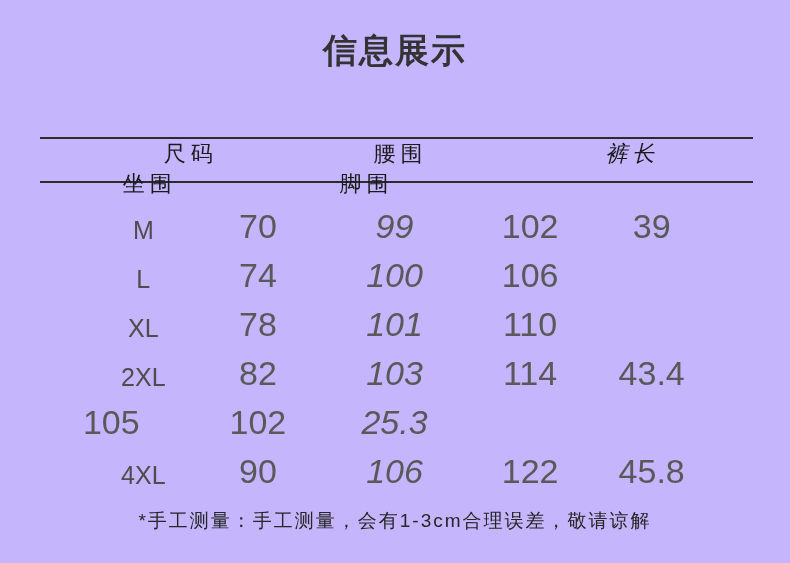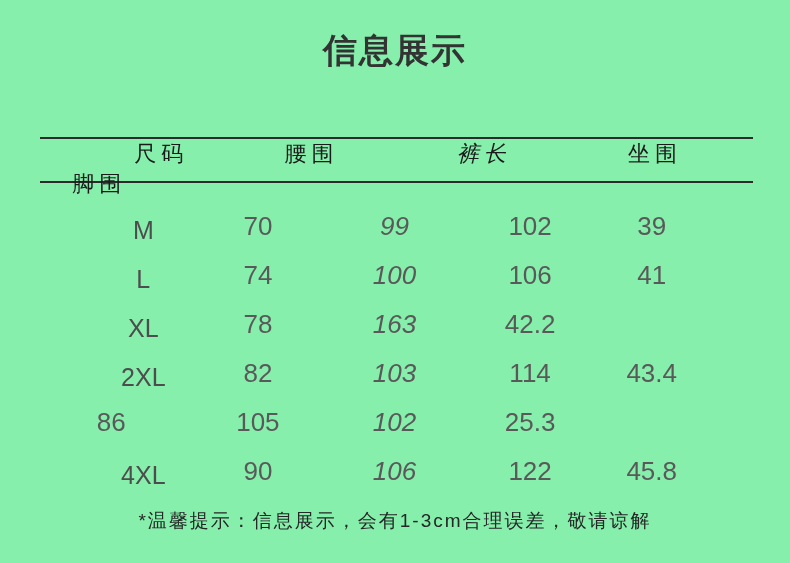--- a/index.html
+++ b/index.html
@@ -1,38 +1,38 @@
 <!DOCTYPE html>
 <html style="--title-color: #333333; --header-color: #1a1a1a; --size-color: #4d4d4d; --value-color: #595959; --rule-color: #2b2b2b; --footnote-color: #262626;"><head>
 <meta charset="utf-8">
 <style>
   * { margin: 0; padding: 0; box-sizing: border-box; }
   html, body { background: #ffffff; }
   .page {
     width: 790px;
     height: 563px;
-    background: #86efac;
+    background: #c4b5fd;
     font-family: "Liberation Sans", sans-serif;
     position: relative;
     overflow: hidden;
     margin: 0 auto;
   }
   .title {
     padding-top: 30px;
     text-align: center;
     font-size: 34px;
     line-height: 40px;
     font-weight: 700;
     letter-spacing: 2px;
     color: var(--title-color, #333);
   }
   .size-table { margin: 67px 37px 0 40px; }
   .thead {
     display: grid;
-    grid-template-columns: repeat(4, 1fr);
+    grid-template-columns: repeat(3, 1fr);
     align-items: center;
     height: 46px;
     border-top: 2px solid var(--rule-color, #2b2b2b);
     border-bottom: 2px solid var(--rule-color, #2b2b2b);
   }
   .thead .cell {
     text-align: center;
     font-size: 22px;
     letter-spacing: 5px;
     color: var(--header-color, #1a1a1a);
@@ -44,21 +44,21 @@
     align-items: center;
     height: 49px;
   }
   .cell { text-align: center; }
   .cell.size {
     font-size: 25px;
     color: var(--size-color, #4d4d4d);
     transform: translate(32px, 4px);
   }
   .cell.value {
-    font-size: 26px;
+    font-size: 34px;
     color: var(--value-color, #595959);
   }
   .thead .cell:nth-child(1) { transform: translateX(32px); }
   .thead .cell:nth-child(2), .trow .cell:nth-child(2) { transform: translateX(4px); }
   .thead .cell:nth-child(3), .trow .cell:nth-child(3) { transform: translateX(-2px); font-style: italic; }
   .thead .cell:nth-child(4), .trow .cell:nth-child(4) { transform: translateX(-9px); }
   .thead .cell:nth-child(5), .trow .cell:nth-child(5) { transform: translateX(-30px); text-align: center; }
   .footnote {
     padding-top: 12px;
     text-align: center;
@@ -89,49 +89,47 @@
           <div class="cell value">99</div>
           <div class="cell value">102</div>
           <div class="cell value">39</div>
         </div>
 
   <div class="trow">
     <div class="cell size">L</div>
   <div class="cell value">74</div>
           <div class="cell value">100</div>
           <div class="cell value">106</div>
-          <div class="cell value">41</div>
         </div>
 
   <div class="trow">
     <div class="cell size">XL</div>
   <div class="cell value">78</div>
-          <div class="cell value">163</div>
-          <div class="cell value">42.2</div>
+          <div class="cell value">101</div>
+          <div class="cell value">110</div>
         </div>
 
   <div class="trow">
     <div class="cell size">2XL</div>
   <div class="cell value">82</div>
           <div class="cell value">103</div>
           <div class="cell value">114</div>
           <div class="cell value">43.4</div>
         </div>
 
   <div class="trow">
-  <div class="cell value">86</div>
           <div class="cell value">105</div>
           <div class="cell value">102</div>
           <div class="cell value">25.3</div>
         </div>
 
   <div class="trow">
     <div class="cell size">4XL</div>
   <div class="cell value">90</div>
           <div class="cell value">106</div>
           <div class="cell value">122</div>
           <div class="cell value">45.8</div>
         </div>
 </div>
   </div>
 
-  <div class="footnote">*温馨提示：信息展示，会有1-3cm合理误差，敬请谅解</div>
+  <div class="footnote">*手工测量：手工测量，会有1-3cm合理误差，敬请谅解</div>
 </div>
 
 </body></html>

